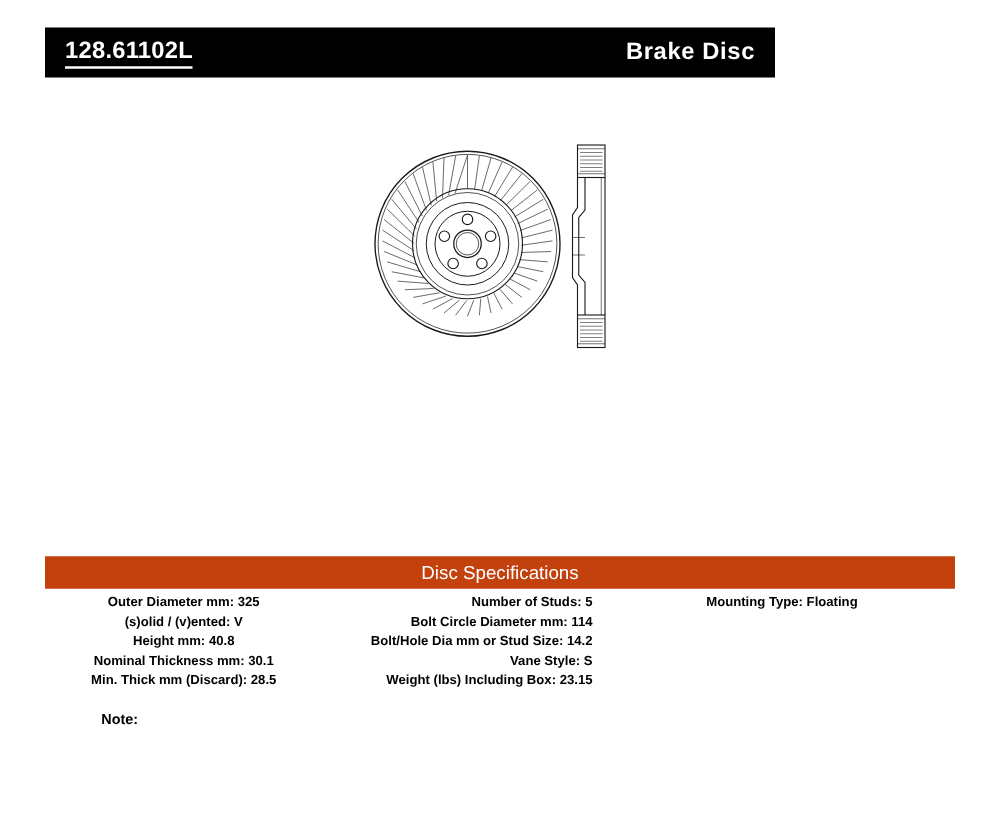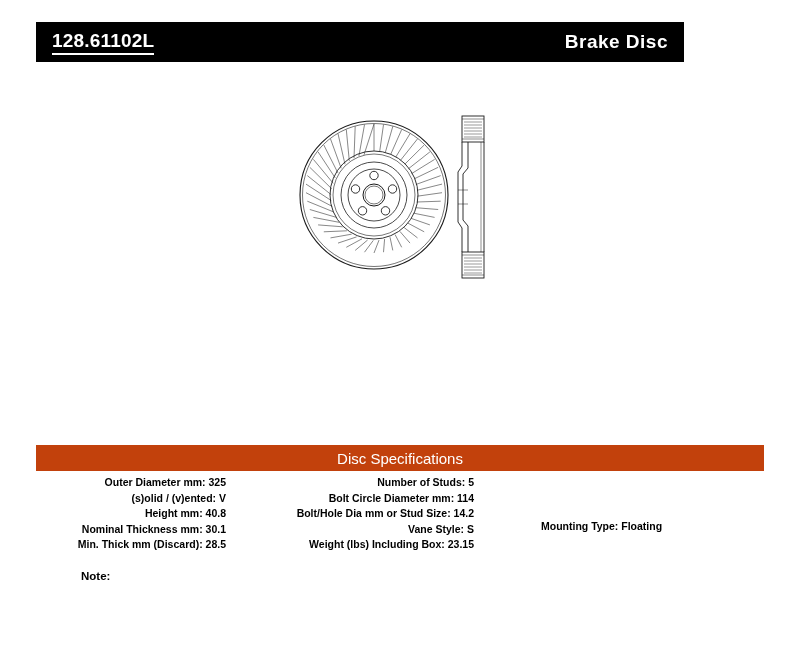--- a/index.html
+++ b/index.html
@@ -14,21 +14,21 @@
     font-family: "Liberation Sans", sans-serif;
     color: #000000;
     overflow: hidden;
   }
 
   
   .header-bar {
     position: absolute;
     left: 36px;
     top: 22px;
-    width: 648px;
+    width: 584px;
     height: 40px;
     background: #000000;
     display: flex;
     align-items: center;
     justify-content: space-between;
     box-sizing: border-box;
     padding: 0 16px;
   }
   .part-number {
     color: #ffffff;
@@ -90,34 +90,33 @@
     height: 110px;
   }
   .col {
     position: absolute;
     top: 0;
     font-size: 10.5px;
     font-weight: bold;
     line-height: 15.5px;
   }
   .col-left {
-    left: 0;
+    left: 16px;
     width: 190px;
-    text-align: right;
+    text-align: center;
   }
   .col-mid {
     left: 198px;
     width: 240px;
     text-align: right;
   }
   .col-right {
-    left: 505px;
+    left: 529px;
     width: 223px;
     text-align: left;
-    margin-top: 44px;
   }
   .spec-line {
     white-space: nowrap;
   }
 
   .note-row {
     position: absolute;
     left: 36px;
     top: 570px;
     width: 728px;

